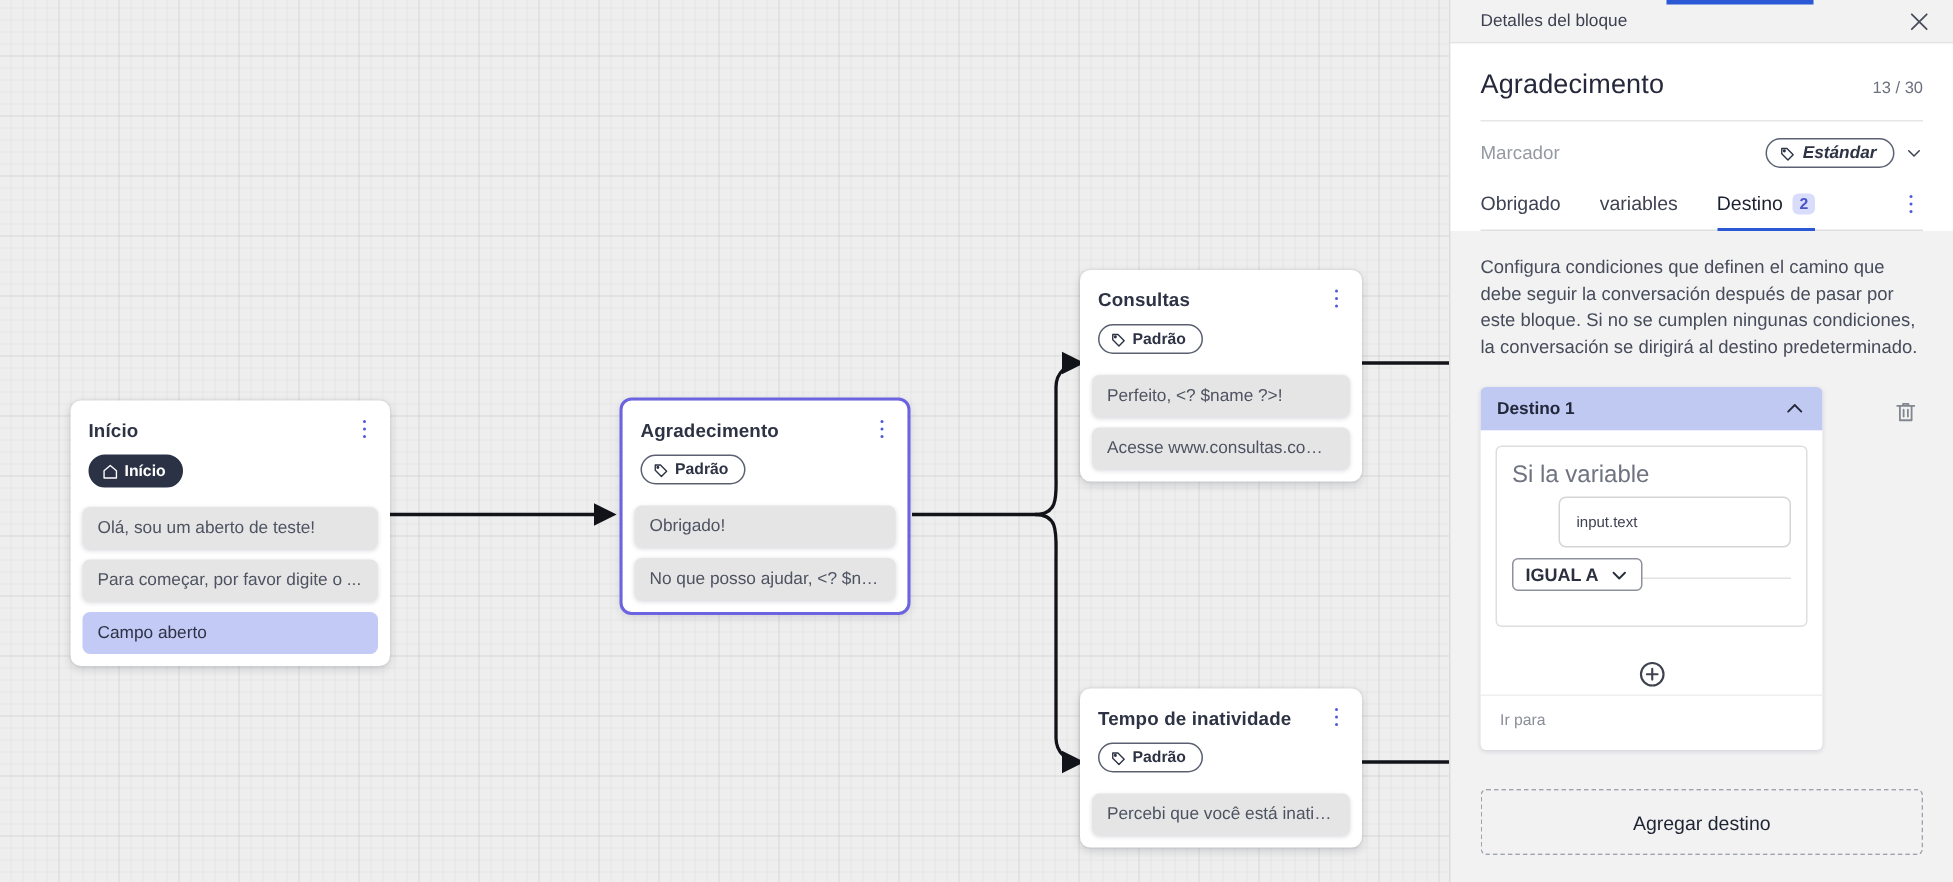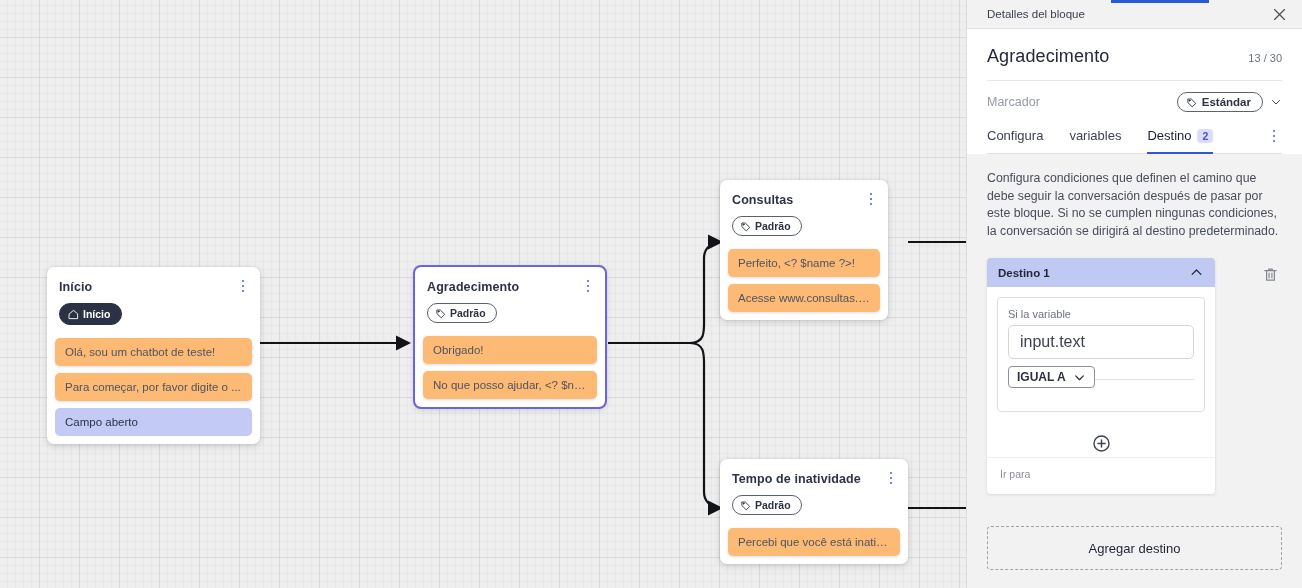--- a/index.html
+++ b/index.html
@@ -60,21 +60,21 @@
     background: transparent;
   }
   .tag.home {
     background: #2b3245; border-color: #2b3245; color: #ffffff;
     padding: 4px 11px 4px 8px;
   }
   .tagicon { width: 11px; height: 11px; display: block; }
 
   .node-body { padding: 6px 8px 0 8px; }
   .msg {
-    background: #fdba74;
+    background: #e5e5e5;
     border-radius: 5px;
     box-shadow: 0 1px 3px rgba(30,35,60,0.16);
     font-size: 11.5px; color: #4e5362;
     padding: 8px 10px; margin-top: 7px;
     white-space: nowrap; overflow: hidden; text-overflow: ellipsis;
   }
   .msg.highlight { background: #c3caf5; color: #2d3344; box-shadow: none; }
 
   
   #panel {
@@ -108,21 +108,21 @@
   .marcador-row {
     display: flex; align-items: center; justify-content: space-between;
     padding: 11px 0 10px 0;
   }
   .marcador-label { font-size: 12.5px; color: #9599a3; }
   .marcador-right { display: flex; align-items: center; gap: 7px; }
   .pill {
     display: inline-flex; align-items: center; gap: 5px;
     border: 1px solid #5c6273; border-radius: 12px;
     padding: 3px 11px 3px 8px;
-    font-size: 11.5px; font-weight: 600; color: #2d3344;
+    font-size: 11.5px; font-weight: 600; color: #2d3344; font-style: italic;
   }
   .chev-sm { width: 12px; height: 12px; }
 
   .tabs {
     display: flex; align-items: flex-end;
     border-bottom: 1px solid #e0e0e3;
     position: relative;
   }
   .tab {
     padding: 6px 0 9px 0; margin-right: 26px;
@@ -158,25 +158,25 @@
     display: flex; align-items: center; justify-content: space-between;
     cursor: pointer;
   }
   .dest-header-title { font-size: 11.5px; font-weight: 700; color: #23283a; }
   .dest-trash { width: 20px; padding-top: 8px; margin-left: 7px; cursor: pointer; }
 
   .cond-box {
     background: #ffffff; padding: 10px;
   }
   .cond-inner { border: 1px solid #dededf; border-radius: 4px; padding: 10px 10px 12px 10px; position: relative; }
-  .cond-label { font-size: 11px; color: #6f7380; margin-bottom: 5px; }
+  .cond-label { font-size: 16px; color: #6f7380; margin-bottom: 5px; }
   .field {
     border: 1px solid #d5d5d8; border-radius: 5px;
     height: 34px; display: flex; align-items: center;
-    padding: 0 11px; font-size: 16px; color: #3d4252; background: #fff;
+    padding: 0 11px; font-size: 10px; color: #3d4252; background: #fff; margin-left: 31px;
   }
   .op-row { position: relative; margin: 7px 0; height: 26px; }
   .op-row:before {
     content:""; position: absolute; left: 0; right: 0; top: 13px; height: 1px; background: #e2e2e4;
   }
   .op-select {
     position: relative; display: inline-flex; align-items: center; gap: 7px;
     border: 1px solid #8d919c; border-radius: 4px; background: #fff;
     padding: 3px 8px; font-size: 12px; font-weight: 700; color: #2b303f;
     cursor: pointer;
@@ -235,21 +235,21 @@
             <i></i>
           </div>
         <span class="tag home">
           <svg class="tagicon" viewBox="0 0 24 24" fill="none" stroke="#ffffff" stroke-width="2" stroke-linecap="round" stroke-linejoin="round">
             <path d="M3 10.5 L12 3 L21 10.5 V21 H3 Z"></path>
           </svg>
           <span>Início</span>
         </span>
       </div>
       <div class="node-body">
-        <div class="msg">Olá, sou um chatbot de teste!</div>
+        <div class="msg">Olá, sou um aberto de teste!</div>
         <div class="msg">Para começar, por favor digite o ...</div>
         <div class="msg highlight">Campo aberto</div>
       </div>
     </div>
 
     <div class="node selected" style="left:415px; top:267px; width:190px;">
       <div class="node-head">
         <div class="node-title">Agradecimento</div>
         <div class="node-kebab">
             <i></i>
@@ -263,21 +263,21 @@
           </svg>
           <span>Padrão</span>
         </span>
       </div>
       <div class="node-body">
         <div class="msg">Obrigado!</div>
         <div class="msg">No que posso ajudar, &lt;? $name ...</div>
       </div>
     </div>
 
-    <div class="node" style="left:720px; top:180px; width:168px;">
+    <div class="node" style="left:720px; top:180px; width:188px;">
       <div class="node-head">
         <div class="node-title">Consultas</div>
         <div class="node-kebab">
             <i></i>
             <i></i>
             <i></i>
           </div>
         <span class="tag">
           <svg class="tagicon" viewBox="0 0 24 24" fill="none" stroke="#2d3344" stroke-width="2" stroke-linecap="round" stroke-linejoin="round">
             <path d="M20.6 13.4 L11.6 4.4 H4 v7.6 l9 9 z"></path>
@@ -343,21 +343,21 @@
             <span>Estándar</span>
           </span>
           <svg class="chev-sm" viewBox="0 0 24 24" fill="none" stroke="#3d4252" stroke-width="2" stroke-linecap="round" stroke-linejoin="round">
             <path d="M5 9 L12 16 L19 9"></path>
           </svg>
         </span>
       </div>
 
       <div class="tabs">
         <div class="tab">
-          <span>Configura</span>
+          <span>Obrigado</span>
         </div>
         <div class="tab">
           <span>variables</span>
         </div>
         <div class="tab active">
           <span>Destino</span>
           <span class="tab-badge">2</span>
         </div>
         <div class="tabs-kebab">
             <i></i>

